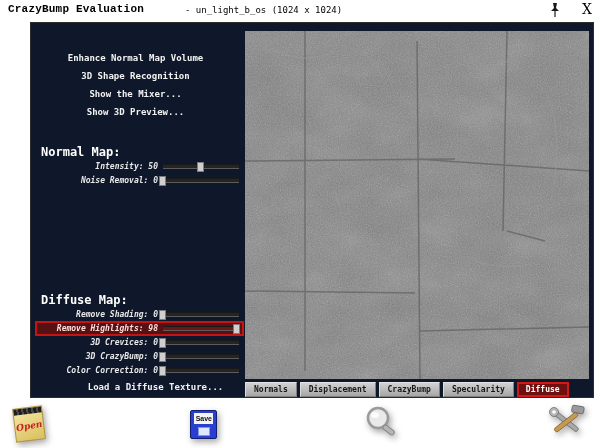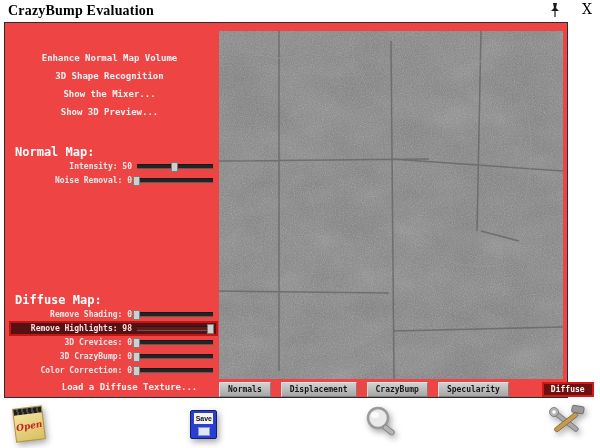--- a/index.html
+++ b/index.html
@@ -1,78 +1,79 @@
 <!DOCTYPE html>
 <html><head>
 <meta charset="utf-8">
 <style>
   * { margin:0; padding:0; box-sizing:border-box; }
   body { background:#ffffff; font-family:"Liberation Sans", sans-serif; }
   .screen { position:relative; width:600px; height:448px; background:#ffffff; overflow:hidden; }
 
   
   .titlebar { position:absolute; top:0; left:0; right:0; height:20px; background:#ffffff; }
-  .tb-title { position:absolute; left:8px; top:3px; font-size:14px; font-weight:bold; color:#000; font-family:Liberation Serif, serif; letter-spacing:0.2px; }
+  .tb-title { position:absolute; left:8px; top:3px; font-size:11px; font-weight:bold; color:#000; font-family:Liberation Mono, monospace; letter-spacing:0.2px; }
   .tb-doc { position:absolute; left:185px; top:5px; font-size:9px; color:#000; font-family:"DejaVu Sans Mono", monospace; }
   .tb-pin { position:absolute; right:38px; top:2px; width:14px; height:16px; cursor:pointer; }
   .tb-close { position:absolute; right:8px; top:1px; font-size:14px; color:#000; cursor:pointer; font-family:"DejaVu Serif", serif; }
 
   
-  .panel { position:absolute; left:4px; top:22px; width:564px; height:376px; background:#ef4444; border:1px solid #2c2c2c; font-family:"DejaVu Sans Mono", monospace; color:#ededed; }
+  .panel { position:absolute; left:30px; top:22px; width:564px; height:376px; background:#0f172a; border:1px solid #2c2c2c; font-family:"DejaVu Sans Mono", monospace; color:#ededed; }
 
   .left-col { position:absolute; left:0; top:0; width:213px; height:100%; }
 
   .menu { position:absolute; top:26px; left:0; right:4px; text-align:center; }
   .menu-item { font-size:9px; font-weight:bold; line-height:18px; color:#f2f2f2; cursor:pointer; white-space:nowrap; }
 
   .section-header { position:absolute; left:10px; font-size:12px; font-weight:bold; color:#ffffff; white-space:nowrap; }
   .nm-header { top:122px; }
   .dm-header { top:270px; }
 
-  .sliders { position:absolute; left:6px; right:2px; }
+  .sliders { position:absolute; left:6px; right:2px;font-style:italic; }
   .nm-sliders { top:138px; }
   .dm-sliders { top:286px; }
   .srow { display:flex; align-items:center; height:11px; margin-bottom:3px; padding:1px 3px; }
   .slabel { width:118px; text-align:right; font-size:8px; font-weight:bold; color:#e8e8e8; margin-right:5px; white-space:nowrap; }
   .track { position:relative; width:76px; height:5px; background:#242424; border-top:1px solid #191919; border-bottom:1px solid #5c5c5c; cursor:pointer; }
   .handle { position:absolute; top:-3px; width:7px; height:10px; background:#cfcfcf; border:1px solid #7b7b7b; cursor:pointer; }
   .srow.highlight { background:#561212; outline:2px solid #c41414; }
   .srow.highlight .track { background:#6e1616; }
   .srow.highlight .slabel { color:#ffdede; }
 
   .load-link { position:absolute; bottom:5px; left:0; right:4px; text-align:center; font-size:9px; font-weight:bold; color:#f2f2f2; cursor:pointer; white-space:nowrap;padding-left:40px; }
 
   
   .preview { position:absolute; left:214px; top:8px; width:344px; height:348px; background:#7e7e7e; overflow:hidden; }
   .preview svg { display:block; width:100%; height:100%; }
 
   
-  .tabs { position:absolute; left:214px; top:359px; width:344px; display:flex; gap:10px; align-items:flex-start; }
+  .tabs { position:absolute; left:214px; top:359px; width:344px; display:flex; gap:3px; align-items:flex-start; }
   .tab { background:linear-gradient(#d2d2d2,#a6a6a6); color:#161616; border:1px solid #808080; border-top-color:#e3e3e3; border-left-color:#dcdcdc; font-size:8px; font-weight:bold; font-family:"DejaVu Sans Mono", monospace; padding:2px 8px; cursor:pointer; white-space:nowrap; }
-  .tab.active { background:#6e1010; color:#ffffff; border:2px solid #d31818; padding:1px 7px;margin-left:23px; }
+  .tab.active { background:#6e1010; color:#ffffff; border:2px solid #d31818; padding:1px 7px; }
 
   
   .bottombar { position:absolute; left:0; right:0; top:400px; height:48px; display:flex; align-items:center; justify-content:space-between; padding:0 14px; background:#ffffff; }
   .tool { cursor:pointer; filter:drop-shadow(2px 3px 3px rgba(0,0,0,0.35)); }
 
   .note { width:30px; height:34px; background:linear-gradient(160deg,#f6e9a8,#d9bf5e); transform:rotate(-7deg); border:1px solid #b39436; }
   .note-top { height:6px; background:repeating-linear-gradient(90deg,#1d1d1d 0 3px,#4d4d4d 3px 5px); }
   .note-text { color:#c42020; font-style:italic; font-weight:bold; font-size:9px; text-align:center; margin-top:7px; transform:rotate(-3deg); font-family:"DejaVu Serif", serif; }
 
   .floppy { position:relative; width:27px; height:29px; background:#2a3fd0; border:1px solid #14206e; border-radius:2px; }
   .floppy-label { position:absolute; top:2px; left:3px; right:3px; height:11px; background:#f4f4f4; font-size:7px; font-weight:bold; color:#101010; text-align:center; line-height:11px; font-family:"Liberation Sans", sans-serif; }
   .floppy-shutter { position:absolute; bottom:2px; left:7px; width:12px; height:9px; background:#dfe6ff; border:1px solid #8596dd; }
 </style>
 </head>
 <body>
 
 <div class="screen">
 
   <div class="titlebar">
     <span class="tb-title">CrazyBump Evaluation</span>
+    <span class="tb-doc">- un_light_b_os (1024 x 1024)</span>
     <span class="tb-pin">
       <svg viewBox="0 0 14 16" width="14" height="16">
           <path d="M5 1 L9 1 L8 6 L11 9 L3 9 L6 6 Z" fill="#1a1a1a"></path>
           <rect x="6.4" y="9" width="1.2" height="6" fill="#1a1a1a"></rect>
         </svg>
     </span>
     <span class="tb-close">X</span>
   </div>
 
   <div class="panel">

